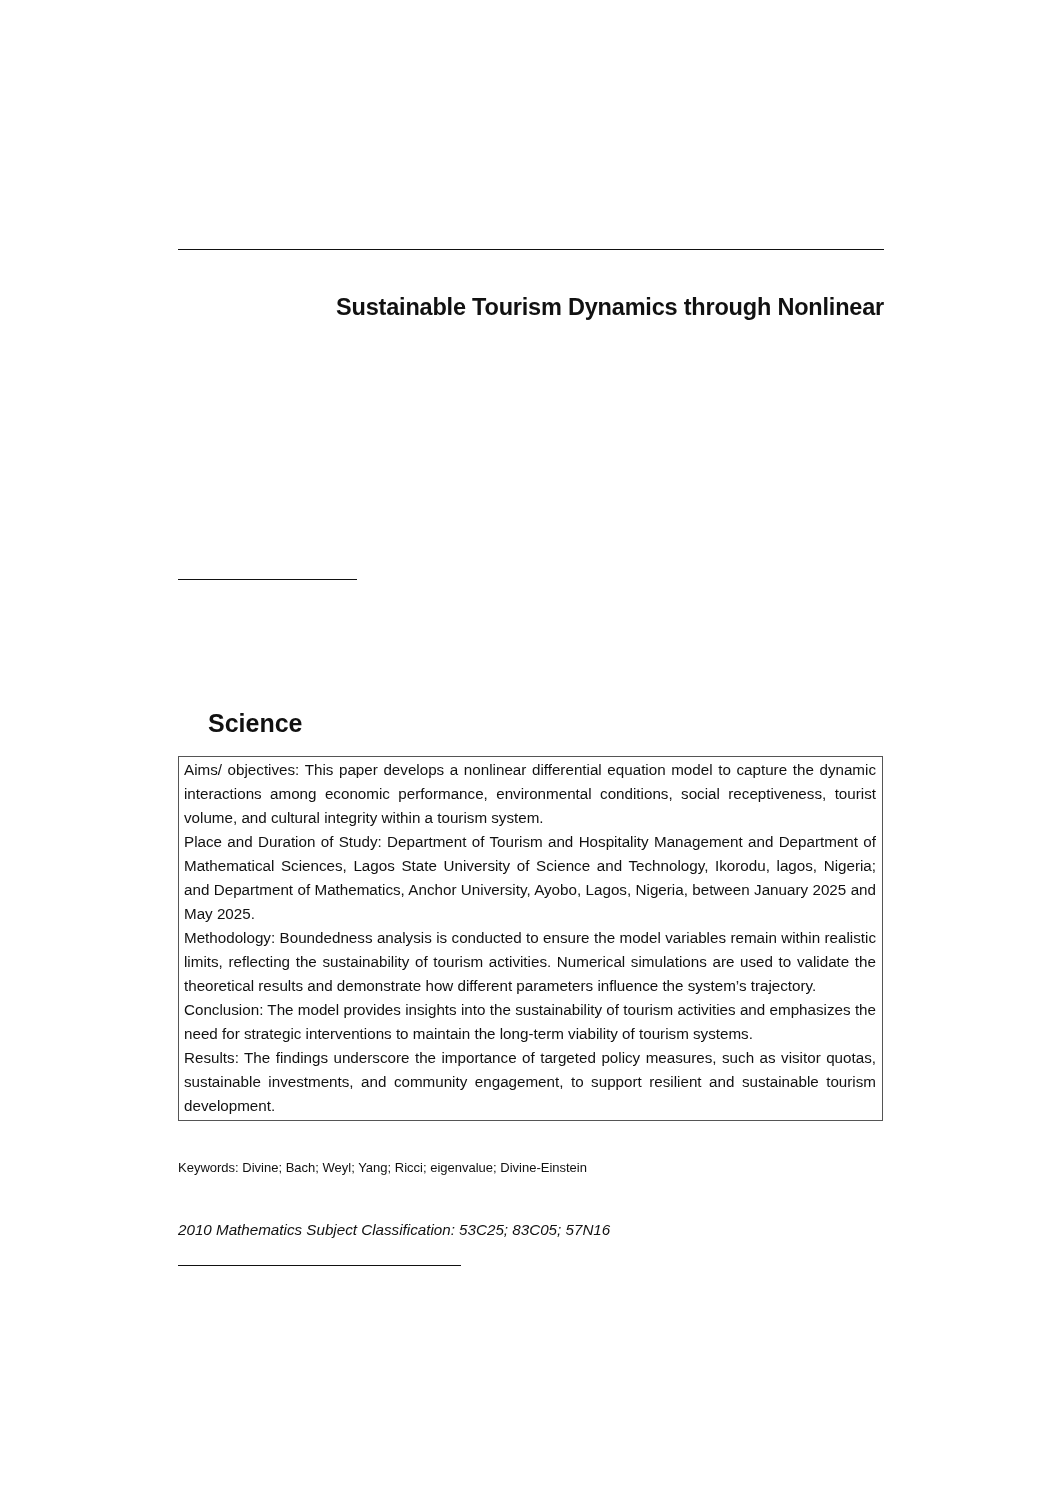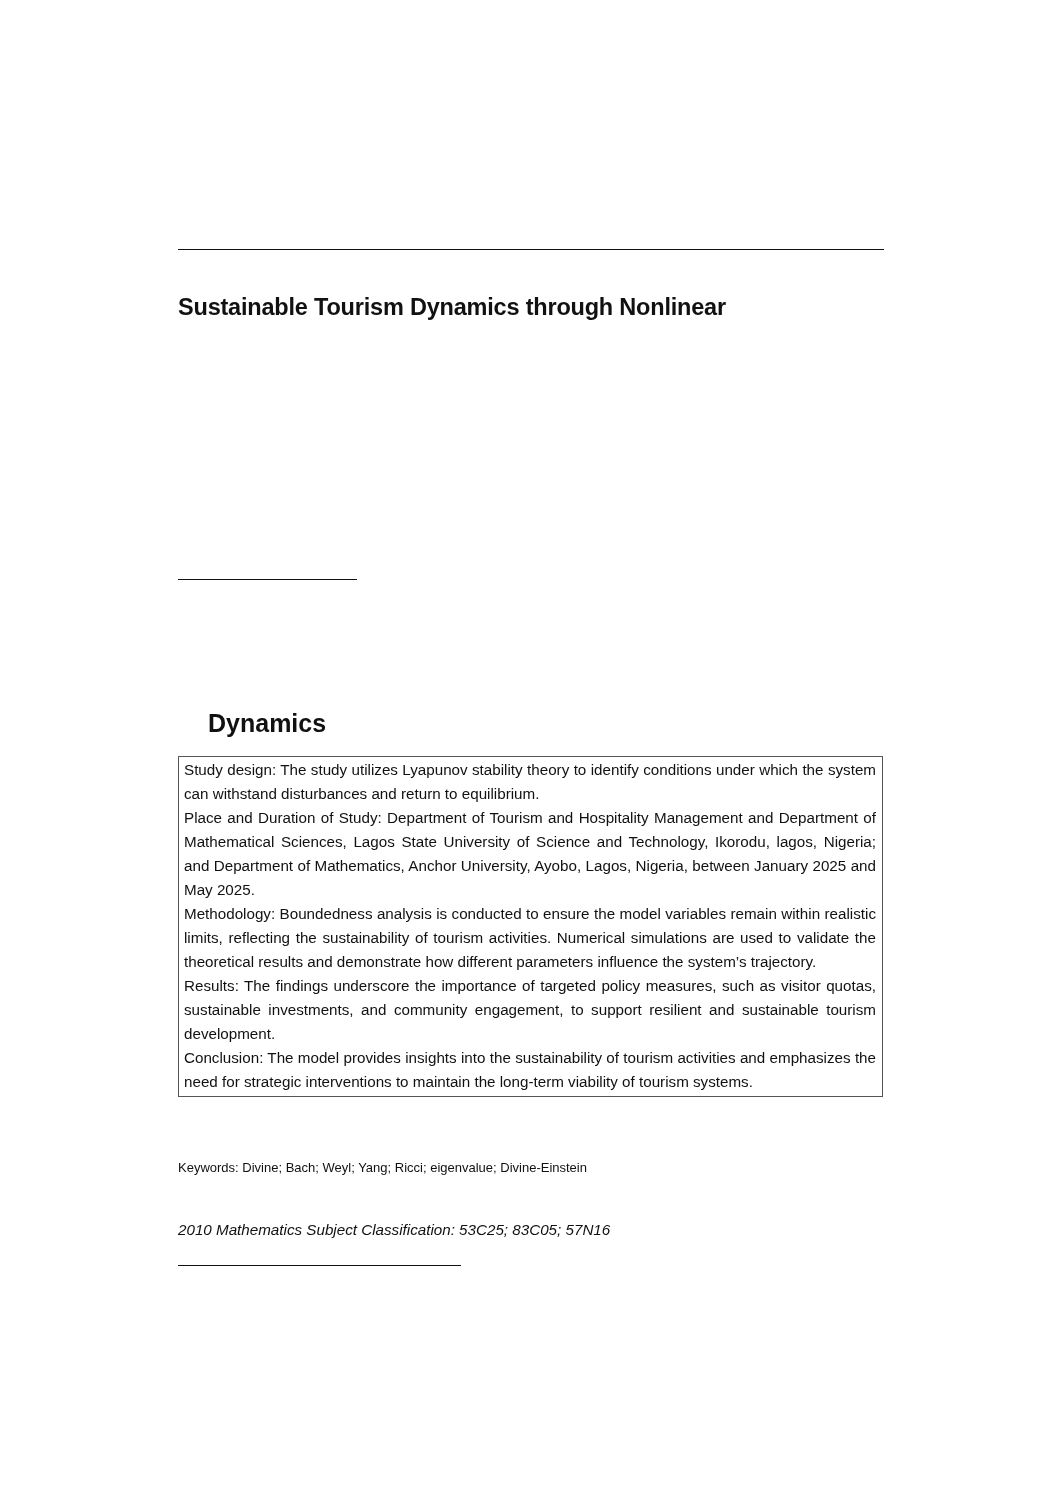--- a/index.html
+++ b/index.html
@@ -14,21 +14,21 @@
     .rule { position: absolute; height: 0; border-top: 1px solid #111; }
     #rule-top { left: 178px; top: 249px; width: 706px; }
     #rule-footnote { left: 178px; top: 579px; width: 179px; }
     #rule-bottom { left: 178px; top: 1265px; width: 283px; }
 
     #title {
       position: absolute;
       left: 178px;
       width: 706px;
       top: 294px;
-      text-align: left;
+      text-align: right;
       font-weight: bold;
       font-size: 23.5px;
       line-height: 27px;
       letter-spacing: -0.2px;
     }
     #title span { display: block; }
 
     #abstract-heading {
       position: absolute;
       left: 208px;
@@ -74,26 +74,26 @@
 <body>
 
 <div class="rule" id="rule-top"></div>
 
 <h1 id="title" style="margin:0;">
   <span>Sustainable Tourism Dynamics through Nonlinear</span>
 </h1>
 
 <div class="rule" id="rule-footnote"></div>
 
-<h2 id="abstract-heading" style="margin:0;">Dynamics</h2>
+<h2 id="abstract-heading" style="margin:0;">Science</h2>
 
 <div id="abstract-box">
-  <p>Study design: The study utilizes Lyapunov stability theory to identify conditions under which the system can withstand disturbances and return to equilibrium.</p>
+  <p>Aims/ objectives:  This paper develops a nonlinear differential equation model to capture the dynamic interactions among economic performance, environmental conditions, social receptiveness, tourist volume, and cultural integrity within a tourism system.</p>
   <p>Place and Duration of Study: Department of Tourism and Hospitality Management and Department of Mathematical Sciences, Lagos State University of Science and Technology, Ikorodu, lagos, Nigeria; and Department of Mathematics, Anchor University, Ayobo, Lagos, Nigeria, between January 2025 and May 2025.</p>
   <p>Methodology:  Boundedness analysis is conducted to ensure the model variables remain within realistic limits, reflecting the sustainability of tourism activities.  Numerical simulations are used to validate the theoretical results and demonstrate how different parameters influence the system’s trajectory.</p>
+  <p>Conclusion: The model provides insights into the sustainability of tourism activities and emphasizes the need for strategic interventions to maintain the long-term viability of tourism systems.</p>
   <p>Results:  The findings underscore the importance of targeted policy measures, such as visitor quotas, sustainable investments, and community engagement, to support resilient and sustainable tourism development.</p>
-  <p>Conclusion: The model provides insights into the sustainability of tourism activities and emphasizes the need for strategic interventions to maintain the long-term viability of tourism systems.</p>
 </div>
 
 <div id="keywords">Keywords: Divine; Bach; Weyl; Yang; Ricci; eigenvalue; Divine-Einstein</div>
 <div id="msc">2010 Mathematics Subject Classification: 53C25; 83C05; 57N16</div>
 
 <div class="rule" id="rule-bottom"></div>
 
 </body></html>

